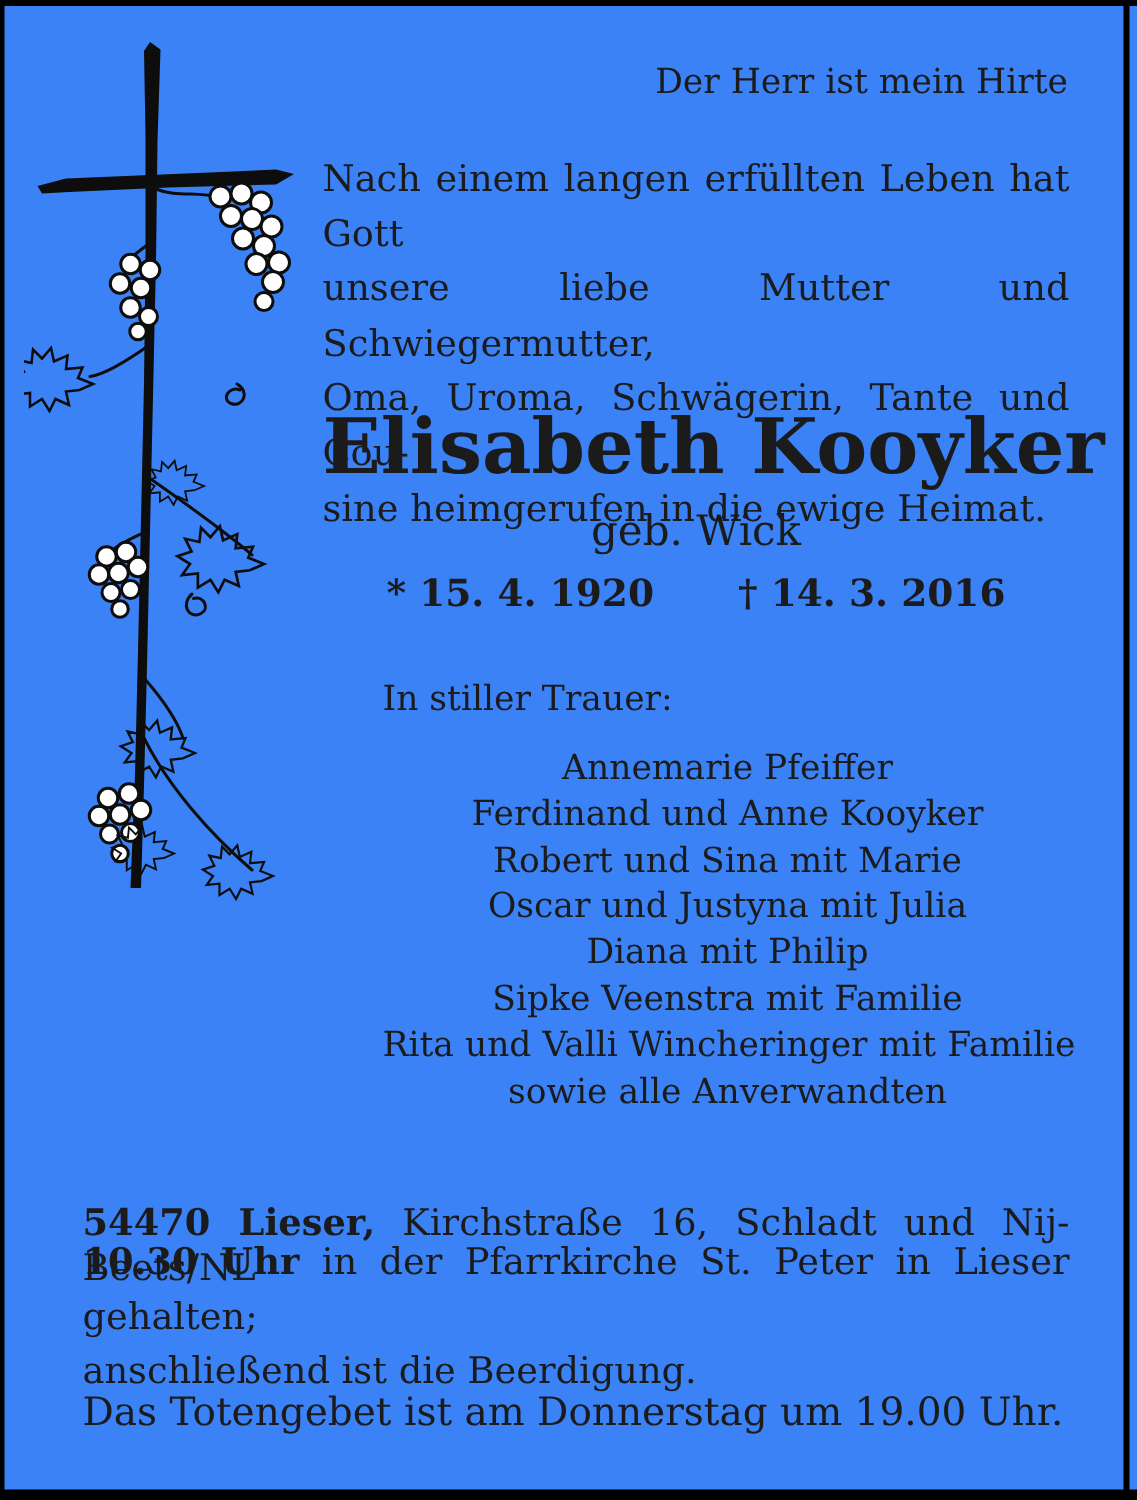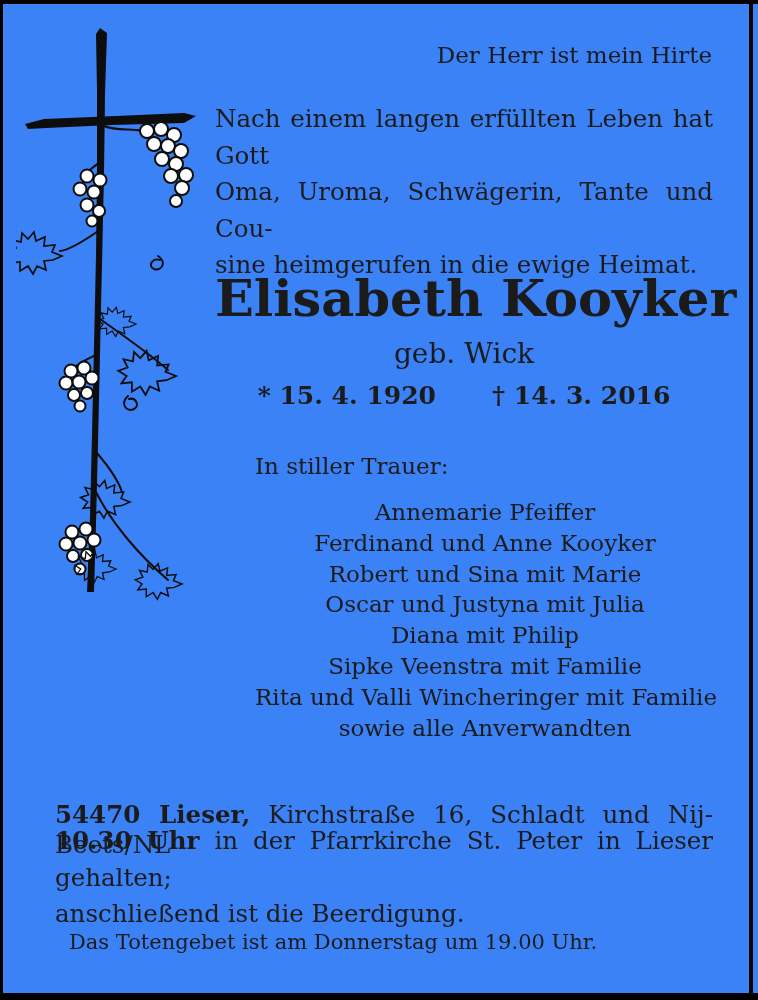--- a/index.html
+++ b/index.html
@@ -50,22 +50,22 @@
   .address {
     position: absolute; left: 55px; top: 776px; width: 658px;
     font-size: 24.5px; line-height: 30px;
     text-align: justify; text-align-last: justify; margin-top: 24px;
   }
   .funeral {
     position: absolute; left: 55px; top: 823px; width: 658px;
     font-size: 24.5px; line-height: 36.6px;
   }
   .prayer {
-    position: absolute; left: 69px; top: 927px; width: 658px;
-    font-size: 21px; line-height: 30px;
+    position: absolute; left: 55px; top: 927px; width: 658px;
+    font-size: 26px; line-height: 30px;
   }
   .b { font-weight: bold; }
 
   .ink-stroke { stroke: #0d0d0d; fill: none; }
   .ink-fill   { fill: #0d0d0d; stroke: none; }
   .grape      { stroke: #0d0d0d; stroke-width: 2; fill: #ffffff; }
 </style>
 </head>
 <body>
 
@@ -150,20 +150,21 @@
       <path transform="translate(166,560) scale(0.85)" d="M0,0 l-10,-4 l3,-7 l-11,1 l1,-9 l-9,4 l-2,-9 l-6,7 l-6,-6 l-1,9 l-9,-2 l4,8 l-9,3 l8,5 l-5,7 l10,-1 l0,9 l8,-5 l5,8 l4,-8 l9,4 l-2,-9 l9,-1 z"></path>
       <path transform="translate(120,300) scale(0.7)" d="M0,0 l-10,-4 l3,-7 l-11,1 l1,-9 l-9,4 l-2,-9 l-6,7 l-6,-6 l-1,9 l-9,-2 l4,8 l-9,3 l8,5 l-5,7 l10,-1 l0,9 l8,-5 l5,8 l4,-8 l9,4 l-2,-9 l9,-1 z"></path>
       <path transform="translate(100,545) scale(0.75)" d="M0,0 l-10,-4 l3,-7 l-11,1 l1,-9 l-9,4 l-2,-9 l-6,7 l-6,-6 l-1,9 l-9,-2 l4,8 l-9,3 l8,5 l-5,7 l10,-1 l0,9 l8,-5 l5,8 l4,-8 l9,4 l-2,-9 l9,-1 z"></path>
     </g>
   </svg>
 
   <div class="motto">Der Herr ist mein Hirte</div>
 
   <div class="intro">
     <div class="jl">Nach einem langen erfüllten Leben hat Gott</div>
+    <div class="jl">unsere liebe Mutter und Schwiegermutter,</div>
     <div class="jl">Oma, Uroma, Schwägerin, Tante und Cou-</div>
     <div>sine heimgerufen in die ewige Heimat.</div>
   </div>
 
   <div class="name-block">
     <div class="deceased-name">Elisabeth Kooyker</div>
     <div class="maiden">geb. Wick</div>
     <div class="dates">
       <span>* 15. 4. 1920</span>
       <span>† 14. 3. 2016</span>

